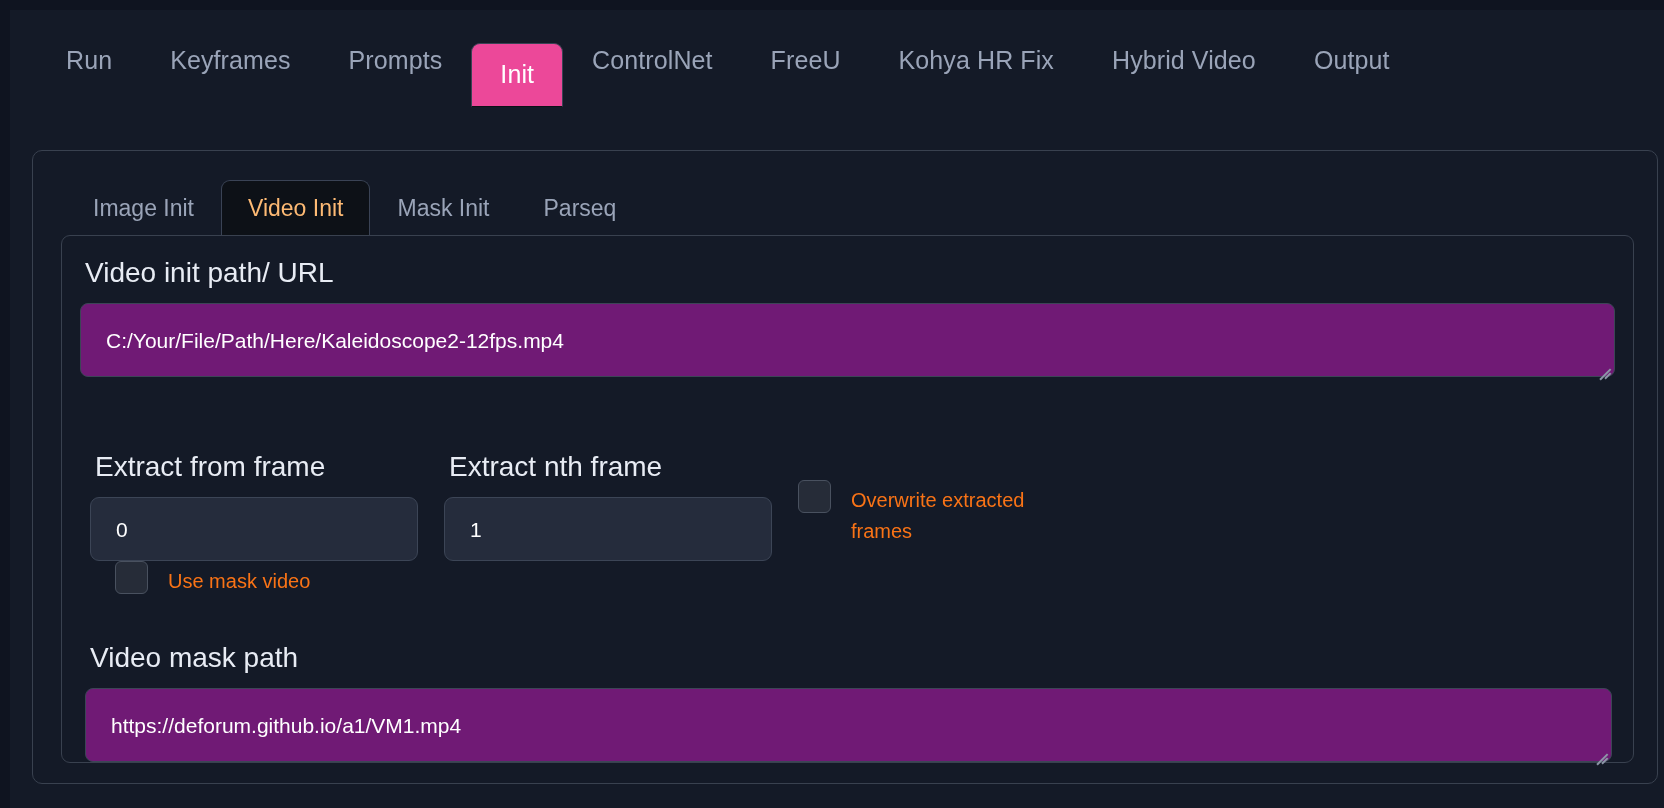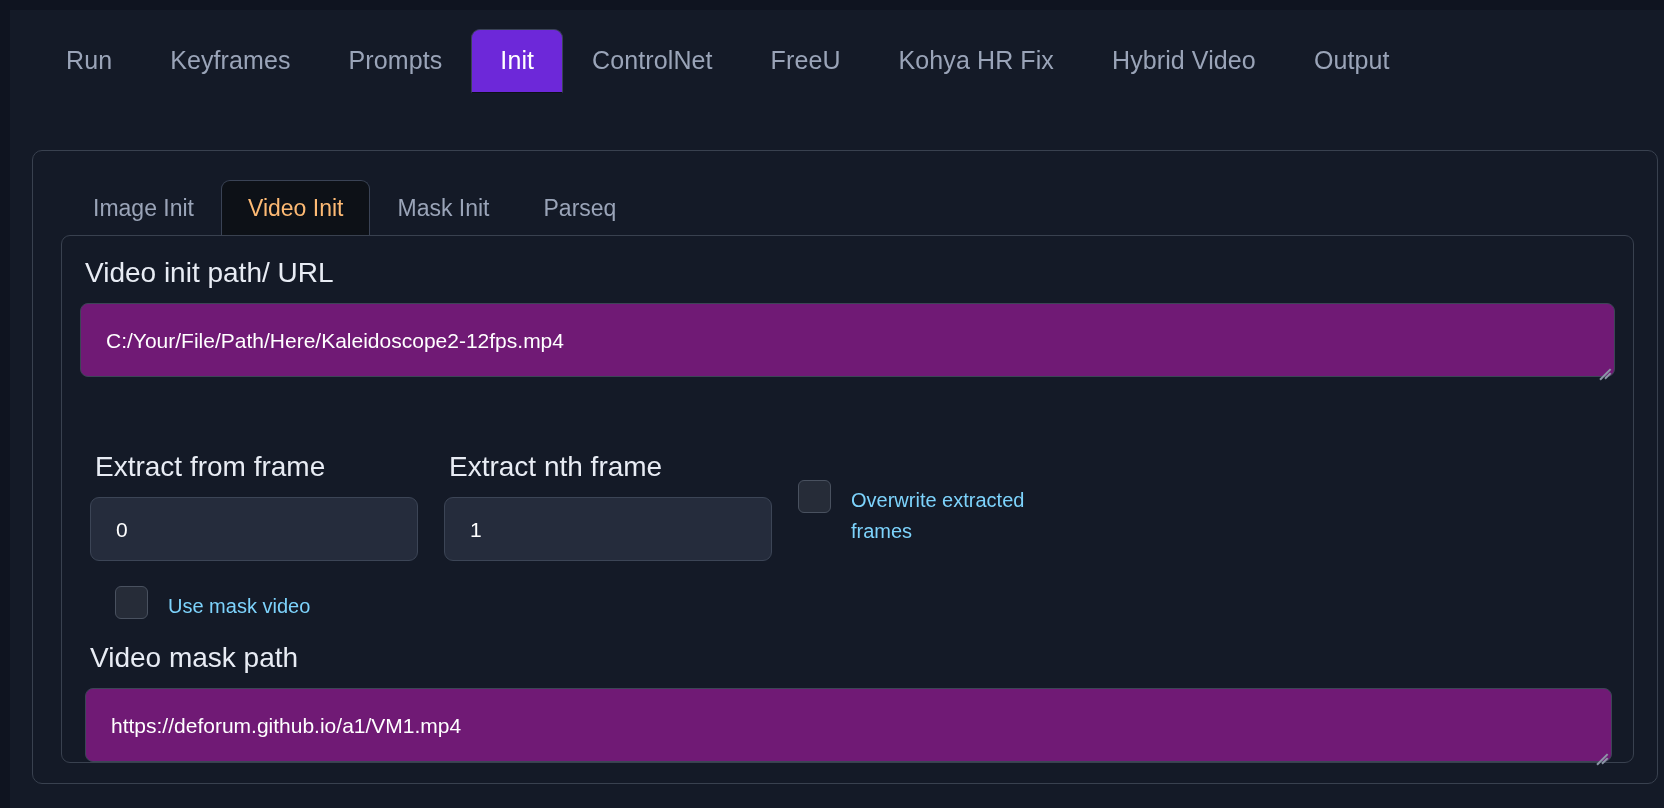--- a/index.html
+++ b/index.html
@@ -35,23 +35,24 @@
     color: #9aa4b8;
     padding: 18px 28px 19px 28px;
     border: 1px solid transparent;
     border-radius: 9px 9px 0 0;
     white-space: nowrap;
     cursor: pointer;
     letter-spacing: 0.1px;
   }
   .toptab.active {
     color: #ffffff;
-    background: #6d28d9;
+    background: #ec4899;
     border: 1px solid #3a4355;
     border-bottom-color: #0d1117;
+    margin-top: 14px;
   }
 
   
   .outer-card {
     position: absolute;
     left: 22px;
     top: 140px;
     width: 1626px;
     height: 634px;
     border: 1px solid #39414f;
@@ -187,21 +188,21 @@
     width: 33px;
     height: 33px;
     min-width: 33px;
     border: 1px solid #49515f;
     border-radius: 6px;
     background: #262c38;
     cursor: pointer;
   }
   .chk-label {
     font-size: 20px;
-    color: #7dd3fc;
+    color: #f97316;
     line-height: 31px;
     margin-left: 15px;
   }
   .chk-label.two-line { line-height: 31px; max-width: 240px; }
 
   .abs { position: absolute; }
 </style>
 </head>
 <body>
 
@@ -253,21 +254,21 @@
           </div>
         </div>
 
         <div class="chk-wrap" style="margin-top:32px; width:300px;">
           <span class="chk"></span>
           <span class="chk-label two-line">Overwrite extracted frames</span>
         </div>
 
       </div>
 
-      <div class="chk-wrap abs" style="left:48px; top:345px;">
+      <div class="chk-wrap abs" style="left:48px; top:320px;">
         <span class="chk"></span>
         <span class="chk-label">Use mask video</span>
       </div>
 
       <div class="abs" style="left:18px; top:398px; width:1537px;">
         <div class="field-label">Video mask path</div>
         <div class="textarea-box">
           <span class="val">https://deforum.github.io/a1/VM1.mp4</span>
           <span class="resize-grip"></span>
         </div>

